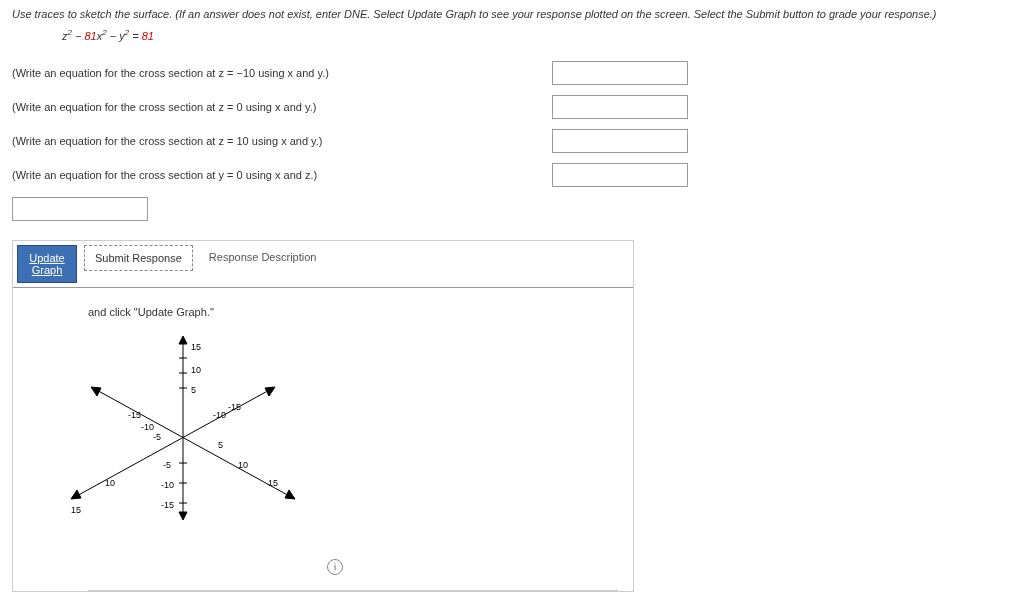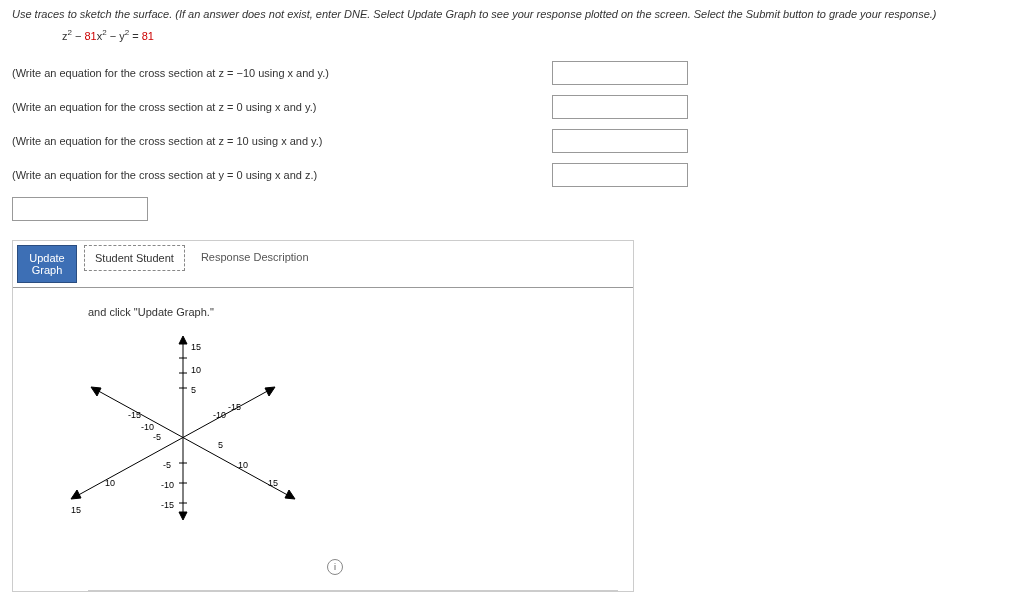--- a/index.html
+++ b/index.html
@@ -10,20 +10,21 @@
     padding: 8px 12px;
     background: #fff;
   }
   .instructions {
     margin-bottom: 8px;
     font-style: italic;
   }
   .equation {
     margin: 4px 0 14px 50px;
     font-size: 11px;
+    font-style: italic;
   }
   .eq-red { color: #c00; }
   .sup { vertical-align: super; font-size: 8px; position: relative; top: 0; }
   .prompt-row {
     display: flex;
     align-items: center;
     height: 34px;
   }
   .prompt-text {
     width: 540px;
@@ -52,20 +53,21 @@
     font-size: 11px;
     width: 58px;
     height: 36px;
     display: flex;
     align-items: center;
     justify-content: center;
     text-align: center;
     border: 1px solid #2a4d80;
     cursor: pointer;
     margin: 4px;
+    text-decoration: underline;
   }
   .tab {
     border: 1px dashed #888;
     padding: 6px 10px;
     font-size: 11px;
     background: #fff;
     margin: 4px 3px;
     cursor: pointer;
   }
   .tab.inactive {
@@ -130,21 +132,21 @@
   <div class="prompt-text">(Write an equation for the cross section at y = 0 using x and z.)</div>
   <input class="answer-input" style="">
 </div>
 <div class="prompt-row">
   <input class="answer-input" style="">
 </div>
 
 <div class="graph-section">
   <div class="tabs-row">
     <div class="update-btn">Update Graph</div>
-    <div class="tab">Student Student</div>
+    <div class="tab">Submit Response</div>
     <div class="tab inactive">Response Description</div>
   </div>
   <div class="hint-text">
     <br>
     <span>and click "Update Graph."</span>
   </div>
   <div class="plot-area">
     <svg width="340" height="260" viewBox="0 0 340 260">
       <g stroke="#000" stroke-width="1" fill="none">
 

